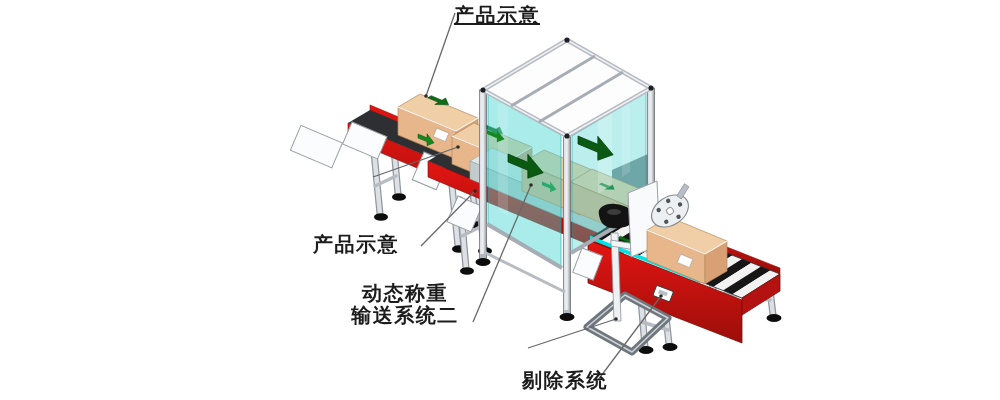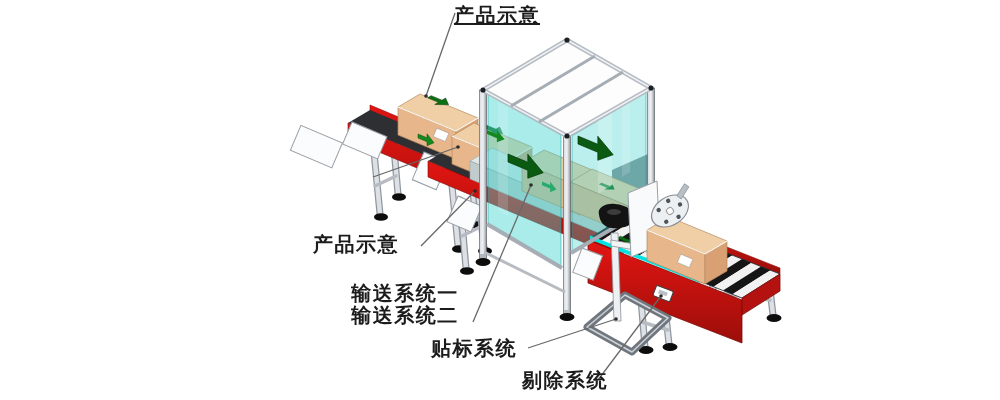--- a/index.html
+++ b/index.html
@@ -290,19 +290,18 @@
     <circle cx="475" cy="191" r="1.8"></circle>
         <circle cx="531" cy="185" r="1.8"></circle>
     <circle cx="616" cy="319" r="1.8"></circle>
         <circle cx="661" cy="296" r="1.8"></circle>
   </g>
 </svg>
 
 <div class="callout" style="left:454px;top:4px;text-decoration:underline;">产品示意</div>
 <div class="callout" style="left:313px;top:233px;">产品示意</div>
 <div class="callout center" style="left:334px;top:282px;width:142px;">
-  <div>输送系统一</div>
+  <div>动态称重</div>
   <div>输送系统二</div>
 </div>
-<div class="callout" style="left:431px;top:337px;">贴标系统</div>
 <div class="callout" style="left:522px;top:369px;">剔除系统</div>
 
 </div>
 
 </body></html>

